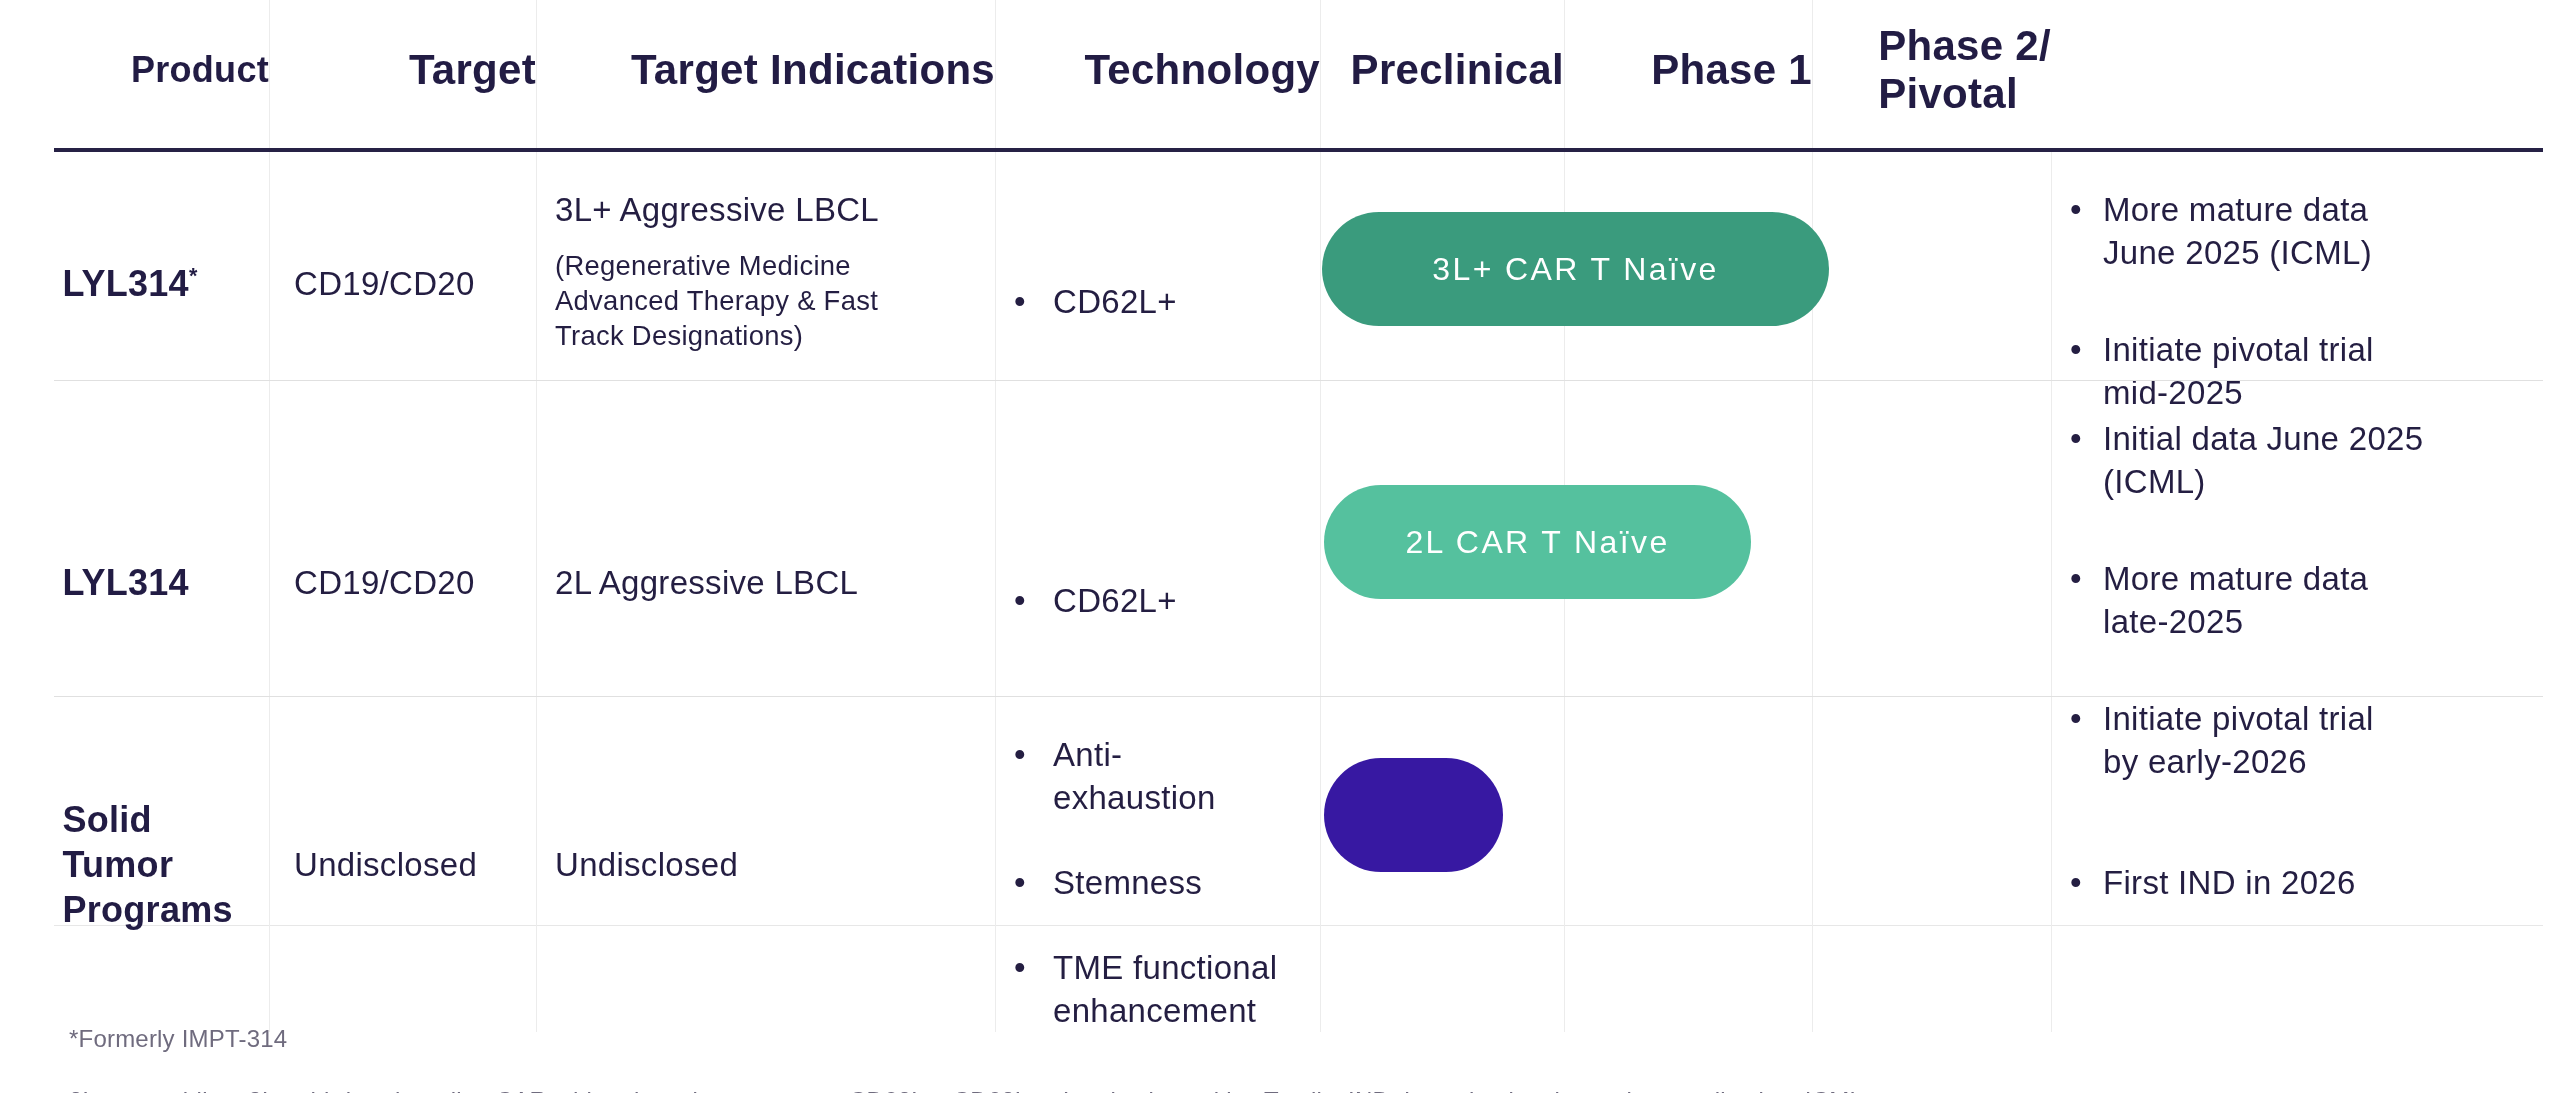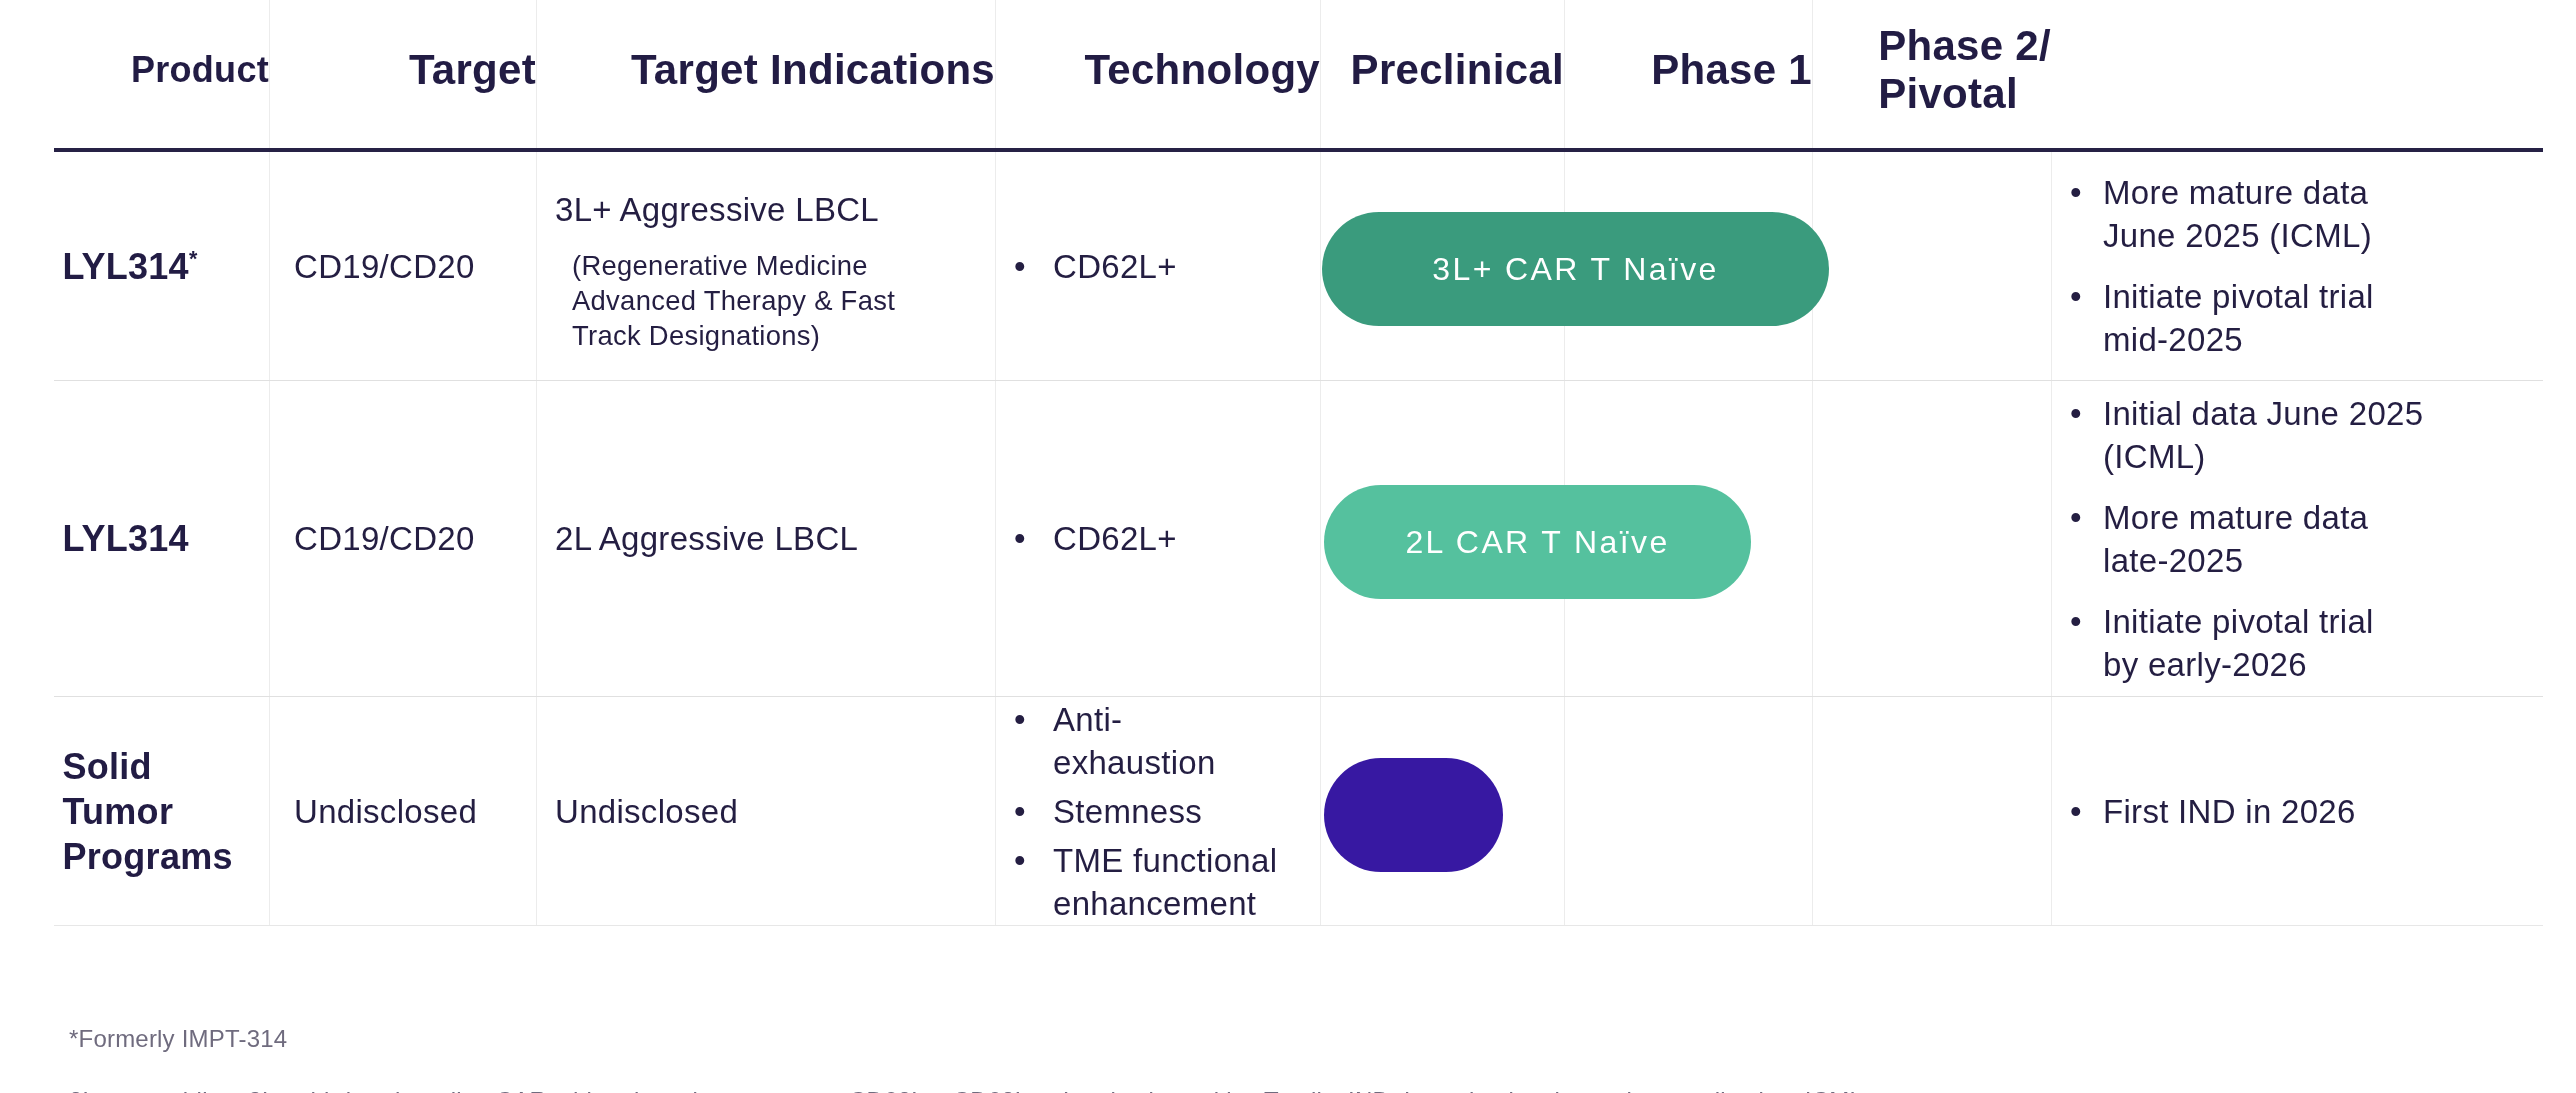--- a/index.html
+++ b/index.html
@@ -24,26 +24,26 @@
 
   .cell { padding-left:18px; display:flex; flex-direction:column; justify-content:center;
           font-size:33px; line-height:43px; letter-spacing:0.3px; white-space:pre-line; }
   .grid-row .cell + .cell { border-left:1.8px solid #ECECEC; }
 
   .cell.product { padding-left:8.4px; font-weight:bold; font-size:36px; line-height:45px; color:#221C44; }
   .cell.target { padding-left:24px; }
   .sup { font-size:21.5px; vertical-align:super; line-height:0; }
 
   .ind-main { white-space:pre-line; }
-  .ind-note { font-size:27.4px; line-height:35px; margin-top:16.7px; white-space:pre-line;margin-left:17px; }
+  .ind-note { font-size:27.4px; line-height:35px; margin-top:16.7px; white-space:pre-line; }
   .cell.indications.top { justify-content:flex-start; padding-top:36px; }
 
   .bullets { display:flex; flex-direction:column; gap:18px; }
   .bullets.tight { gap:6px; }
-  .bullet-item { display:flex; white-space:pre-line; }
+  .bullet-item { display:flex; white-space:pre-line;margin-top:36px; }
   .bullet-item::before { content:"\2022"; width:33px; flex:none; }
   .tech .bullet-item::before { width:39px; }
 
   .pill { position:absolute; height:114px; border-radius:57px; display:flex;
           align-items:center; justify-content:center; color:#ffffff;
           font-size:32px; letter-spacing:2.4px; white-space:nowrap; }
   .row1 .pill { left:1268px; width:507px; top:60px; }
   .row2 .pill { left:1270px; width:427px; top:104px; }
   .row3 .pill { left:1270px; width:179px; top:61px; }
 

